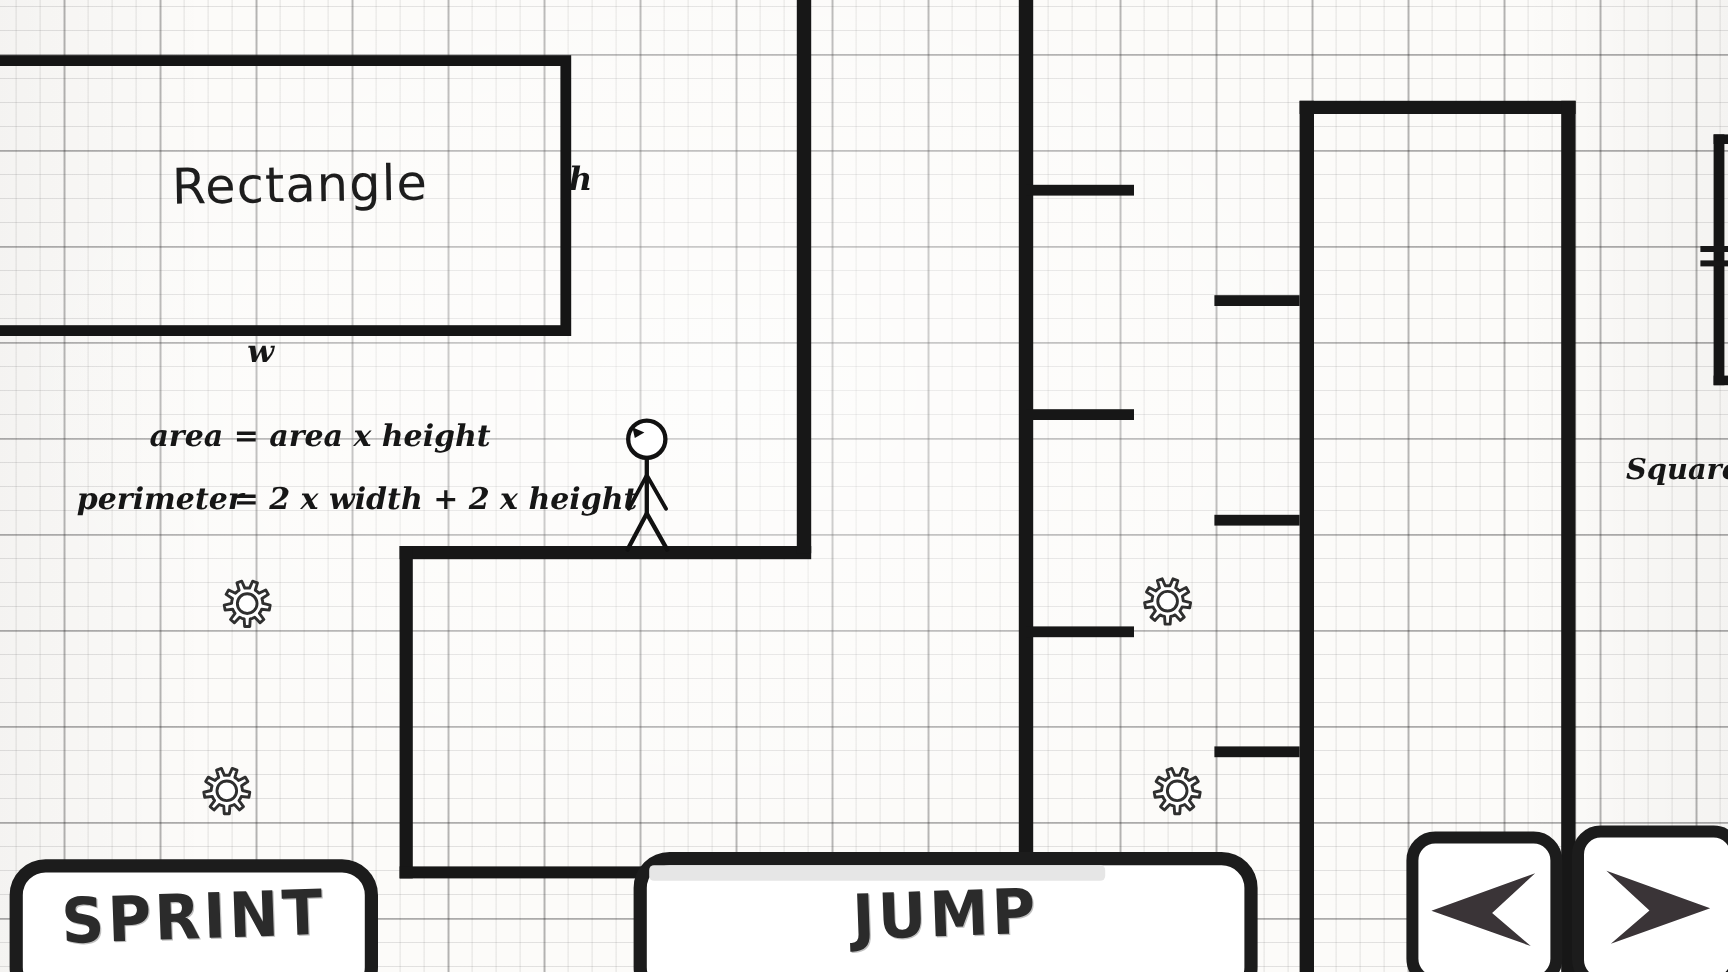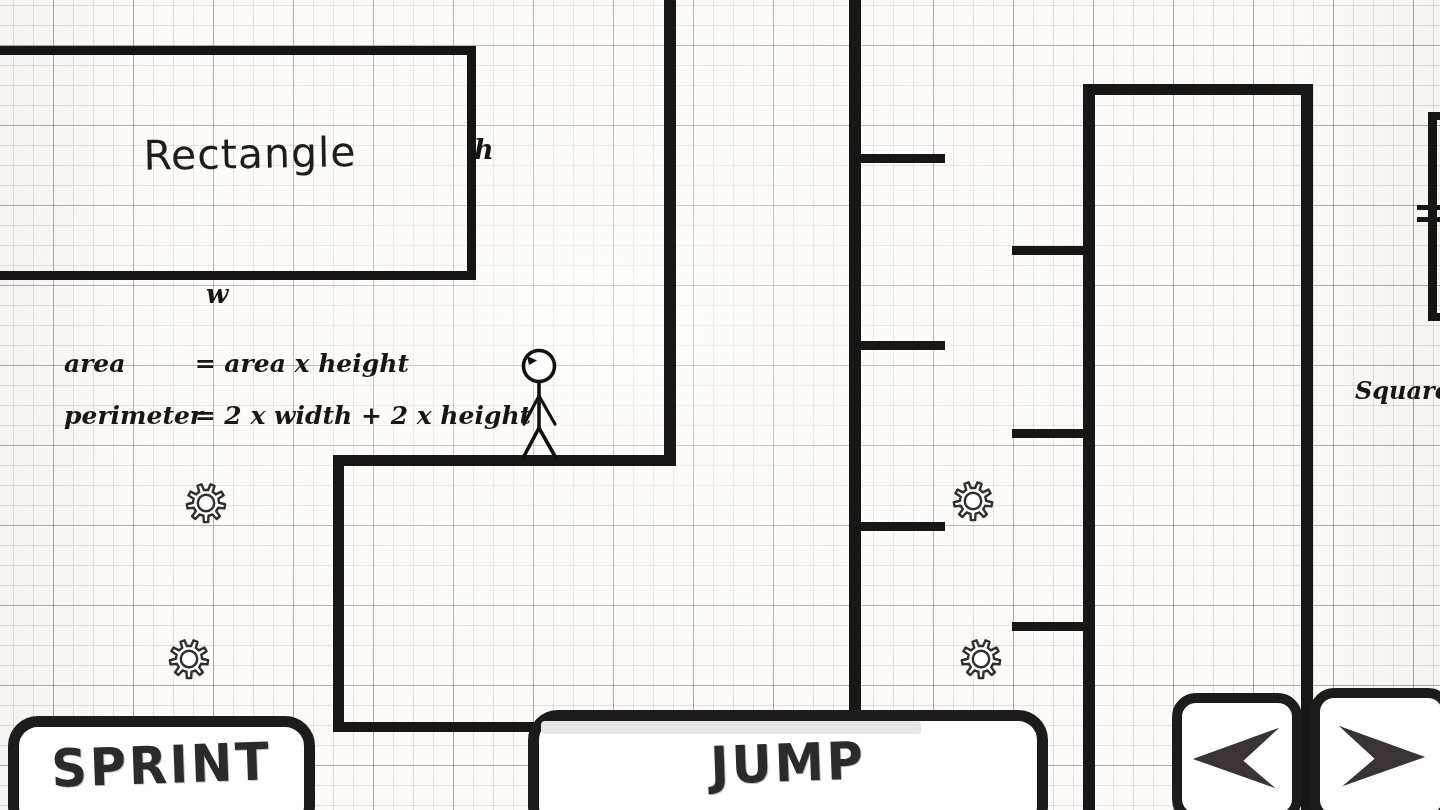--- a/index.html
+++ b/index.html
@@ -26,21 +26,21 @@
   .rect-panel{position:absolute;left:-60px;top:46px;width:518px;height:216px;
     border:9px solid #151515;background:transparent;}
   .rect-title{position:absolute;left:60px;top:130px;width:380px;text-align:center;
     font-size:41px;color:#1d1d1d;letter-spacing:1px;transform:rotate(-1deg);
     font-family:"DejaVu Sans",sans-serif;}
   .script{font-family:"DejaVu Serif",serif;font-style:italic;color:#161616;}
   .h-label{position:absolute;left:474px;top:134px;font-size:27px;font-weight:700;}
   .w-label{position:absolute;left:206px;top:279px;font-size:26px;font-weight:700;}
   .formulas{position:absolute;left:64px;top:338px;font-size:25px;font-weight:700;}
   .f-row{height:52px;line-height:52px;white-space:nowrap;}
-  .f-name{display:inline-block;width:122px;}
+  .f-name{display:inline-block;width:122px;text-align:right;}
   
   .platform-main{left:333px;top:455px;width:343px;height:11px;}
   .wall-top{left:664px;top:0;width:12px;height:461px;}
   .drop-left{left:333px;top:455px;width:11px;height:277px;}
   .floor-lower{left:333px;top:722px;width:530px;height:10px;}
   .ladder-wall{left:849px;top:0;width:12px;height:810px;}
   .rung-l{left:855px;width:90px;height:9px;}
   .big-left{left:1083px;top:84px;width:12px;height:726px;}
   .big-top{left:1083px;top:84px;width:230px;height:11px;}
   .big-right{left:1301px;top:84px;width:12px;height:726px;}

